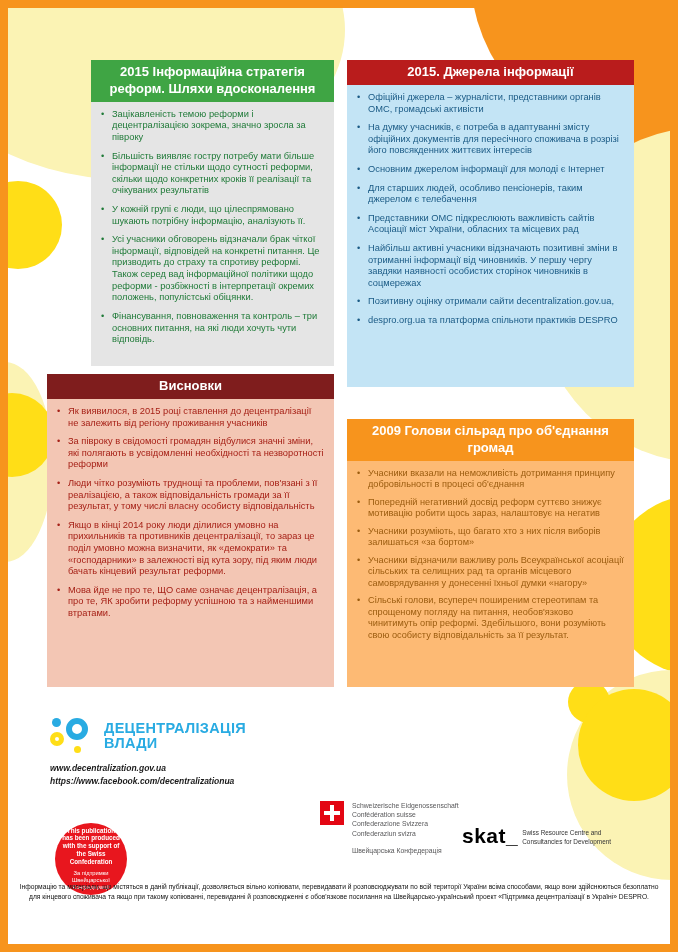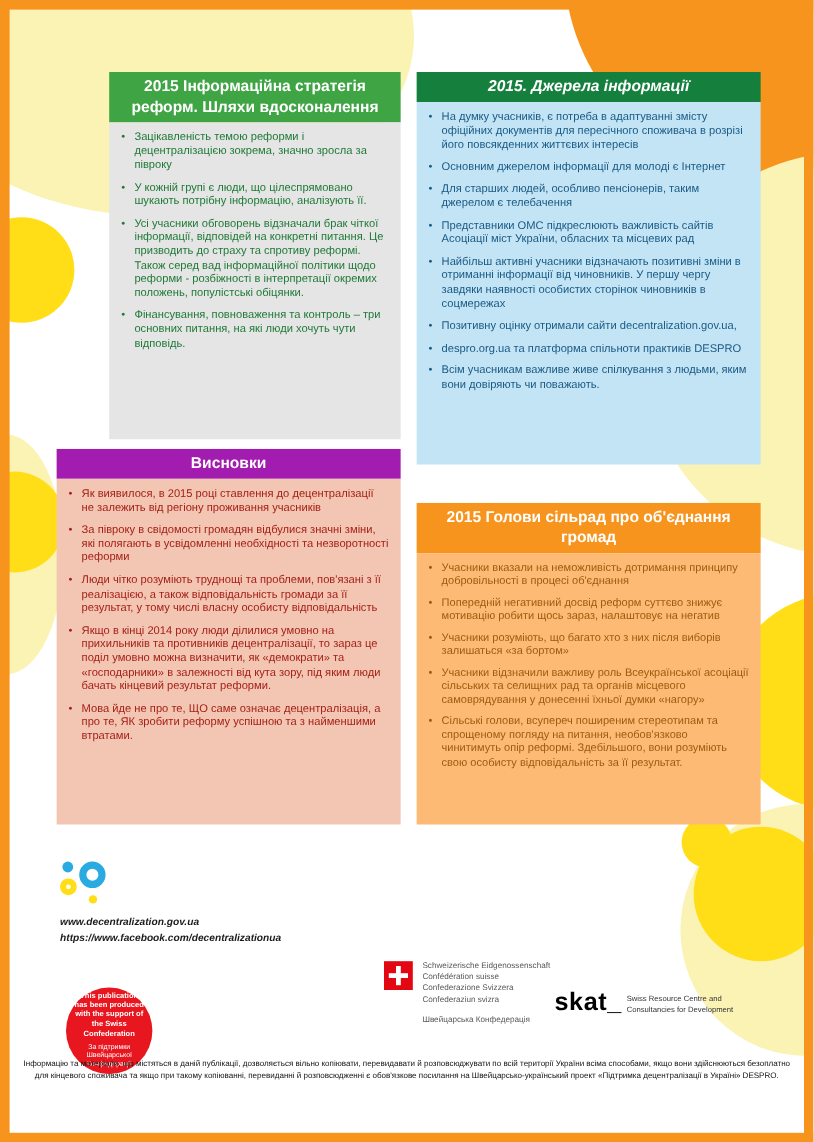--- a/index.html
+++ b/index.html
@@ -49,26 +49,26 @@
     font-size:9.3px;line-height:1.25;
   }
   .panel-body li::before{content:"\2022";position:absolute;left:0;top:0;}
 
   .panel.strategy{left:47px;top:60px;width:287px;height:306px;padding-left:44px;}
   .panel.strategy .panel-header{background:#3fa544;}
   .panel.strategy .panel-body{background:#e5e5e5;height:100%;}
   .panel.strategy li{color:#1f7a38;}
 
   .panel.sources{left:347px;top:60px;width:287px;height:327px;}
-  .panel.sources .panel-header{background:#15803d;font-style:italic;}
+  .panel.sources .panel-header{background:#b91c1c;}
   .panel.sources .panel-body{background:#c3e4f5;height:100%;}
   .panel.sources li{color:#1a5a85;}
 
   .panel.conclusions{left:47px;top:374px;width:287px;height:313px;}
-  .panel.conclusions .panel-header{background:#a21caf;}
+  .panel.conclusions .panel-header{background:#7f1d1d;}
   .panel.conclusions .panel-body{background:#f3c6b4;height:100%;}
   .panel.conclusions li{color:#a62117;}
 
   .panel.heads{left:347px;top:419px;width:287px;height:268px;}
   .panel.heads .panel-header{background:#f7941d;}
   .panel.heads .panel-body{background:#fdba74;height:100%;}
   .panel.heads li{color:#9b5c0f;font-size:9.2px;margin-bottom:6px;}
 
   
   .logo-block{position:absolute;left:50px;top:716px;z-index:3;display:flex;align-items:center;gap:8px;}
@@ -127,76 +127,81 @@
   <div class="blob r-bright bright-yellow"></div>
   <div class="blob br-pale pale-yellow"></div>
   <div class="blob br-bright-small bright-yellow"></div>
   <div class="blob br-bright-big bright-yellow"></div>
 
   <div class="panel strategy">
     <div class="panel-header">2015 Інформаційна стратегія реформ. Шляхи вдосконалення</div>
     <div class="panel-body">
       <ul>
           <li>Зацікавленість темою реформи і децентралізацією зокрема, значно зросла за півроку</li>
+          <li>Більшість виявляє гостру потребу мати більше інформації не стільки щодо сутності реформи, скільки щодо конкретних кроків її реалізації та очікуваних результатів</li>
           <li>У кожній групі є люди, що цілеспрямовано шукають потрібну інформацію, аналізують її.</li>
           <li>Усі учасники обговорень відзначали брак чіткої інформації, відповідей на конкретні питання. Це призводить до страху та спротиву реформі. Також серед вад інформаційної політики щодо реформи - розбіжності в інтерпретації окремих положень, популістські обіцянки.</li>
           <li>Фінансування, повноваження та контроль – три основних питання, на які люди хочуть чути відповідь.</li>
         </ul>
     </div>
   </div>
 
   <div class="panel sources">
     <div class="panel-header">2015. Джерела інформації</div>
     <div class="panel-body">
       <ul>
+          <li>Офіційні джерела – журналісти, представники органів ОМС, громадські активісти</li>
           <li>На думку учасників, є потреба в адаптуванні змісту офіційних документів для пересічного споживача в розрізі його повсякденних життєвих інтересів</li>
           <li>Основним джерелом інформації для молоді є Інтернет</li>
           <li>Для старших людей, особливо пенсіонерів, таким джерелом є телебачення</li>
           <li>Представники ОМС підкреслюють важливість сайтів Асоціації міст України, обласних та місцевих рад</li>
           <li>Найбільш активні учасники відзначають позитивні зміни в отриманні інформації від чиновників. У першу чергу завдяки наявності особистих сторінок чиновників в соцмережах</li>
           <li>Позитивну оцінку отримали сайти decentralization.gov.ua,</li>
           <li>despro.org.ua та платформа спільноти практиків DESPRO</li>
-          <li>Всім учасникам важливе живе спілкування з людьми, яким вони довіряють чи поважають.</li>
         </ul>
     </div>
   </div>
 
   <div class="panel conclusions">
     <div class="panel-header">Висновки</div>
     <div class="panel-body">
       <ul>
           <li>Як виявилося, в 2015 році ставлення до децентралізації не залежить від регіону проживання учасників</li>
           <li>За півроку в свідомості громадян відбулися значні зміни, які полягають в усвідомленні необхідності та незворотності реформи</li>
           <li>Люди чітко розуміють труднощі та проблеми, пов'язані з її реалізацією, а також відповідальність громади за її результат, у тому числі власну особисту відповідальність</li>
           <li>Якщо в кінці 2014 року люди ділилися умовно на прихильників та противників децентралізації, то зараз це поділ умовно можна визначити, як «демократи» та «господарники» в залежності від кута зору, під яким люди бачать кінцевий результат реформи.</li>
           <li>Мова йде не про те, ЩО саме означає децентралізація, а про те, ЯК зробити реформу успішною та з найменшими втратами.</li>
         </ul>
     </div>
   </div>
 
   <div class="panel heads">
-    <div class="panel-header">2015 Голови сільрад про об'єднання громад</div>
+    <div class="panel-header">2009 Голови сільрад про об'єднання громад</div>
     <div class="panel-body">
       <ul>
           <li>Учасники вказали на неможливість дотримання принципу добровільності в процесі об'єднання</li>
           <li>Попередній негативний досвід реформ суттєво знижує мотивацію робити щось зараз, налаштовує на негатив</li>
           <li>Учасники розуміють, що багато хто з них після виборів залишаться «за бортом»</li>
           <li>Учасники відзначили важливу роль Всеукраїнської асоціації сільських та селищних рад та органів місцевого самоврядування у донесенні їхньої думки «нагору»</li>
           <li>Сільські голови, всупереч поширеним стереотипам та спрощеному погляду на питання, необов'язково чинитимуть опір реформі. Здебільшого, вони розуміють свою особисту відповідальність за її результат.</li>
         </ul>
     </div>
   </div>
 
   <div class="logo-block">
     <div class="logo-icon">
       <div class="ring-blue"></div>
       <div class="ring-yellow"></div>
       <div class="dot-blue"></div>
       <div class="dot-yellow"></div>
     </div>
+    <div class="logo-text">
+      <div>ДЕЦЕНТРАЛІЗАЦІЯ</div>
+      <div>ВЛАДИ</div>
+    </div>
   </div>
 
   <div class="links">
     <div>www.decentralization.gov.ua</div>
     <div>https://www.facebook.com/decentralizationua</div>
   </div>
 
   <div class="badge">
     <div class="en">This publication has been produced with the support of the Swiss Confederation</div>
     <div class="ua">За підтримки Швейцарської Конфедерації</div>

